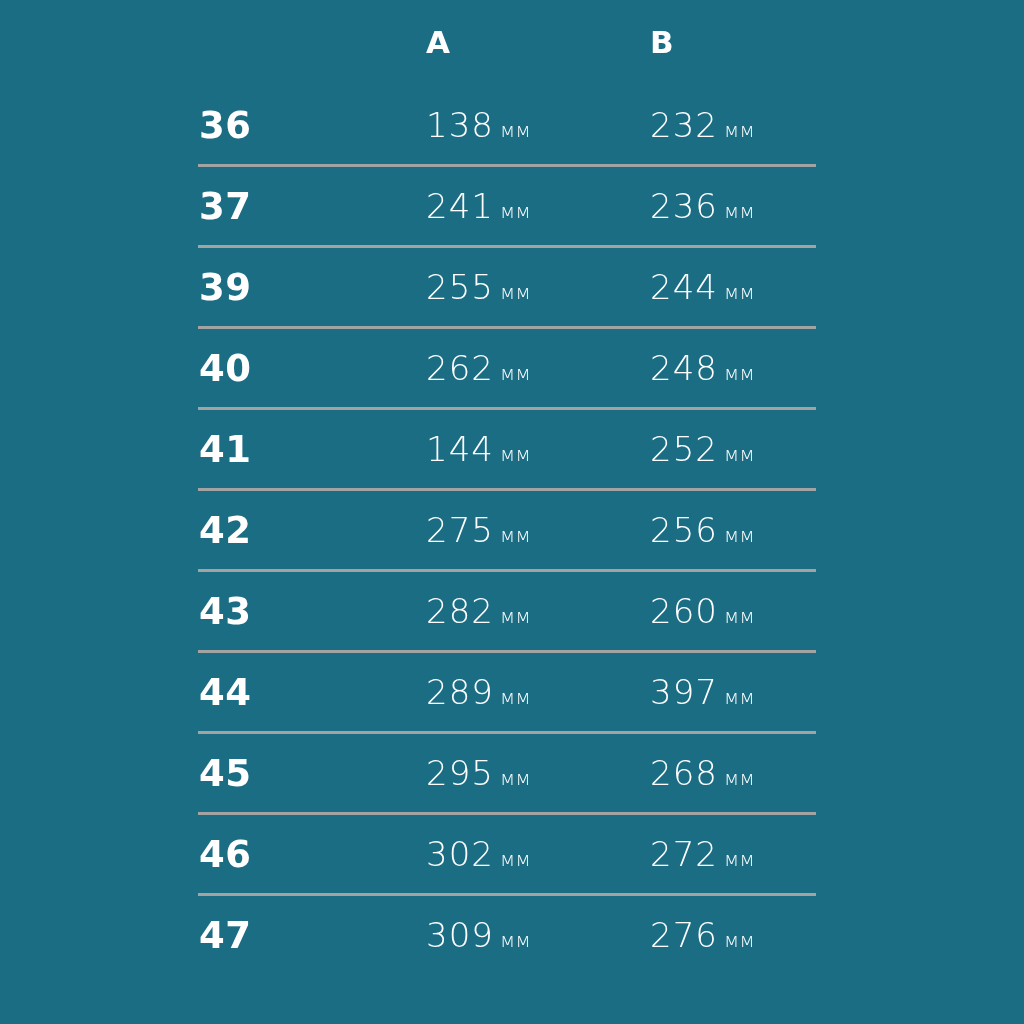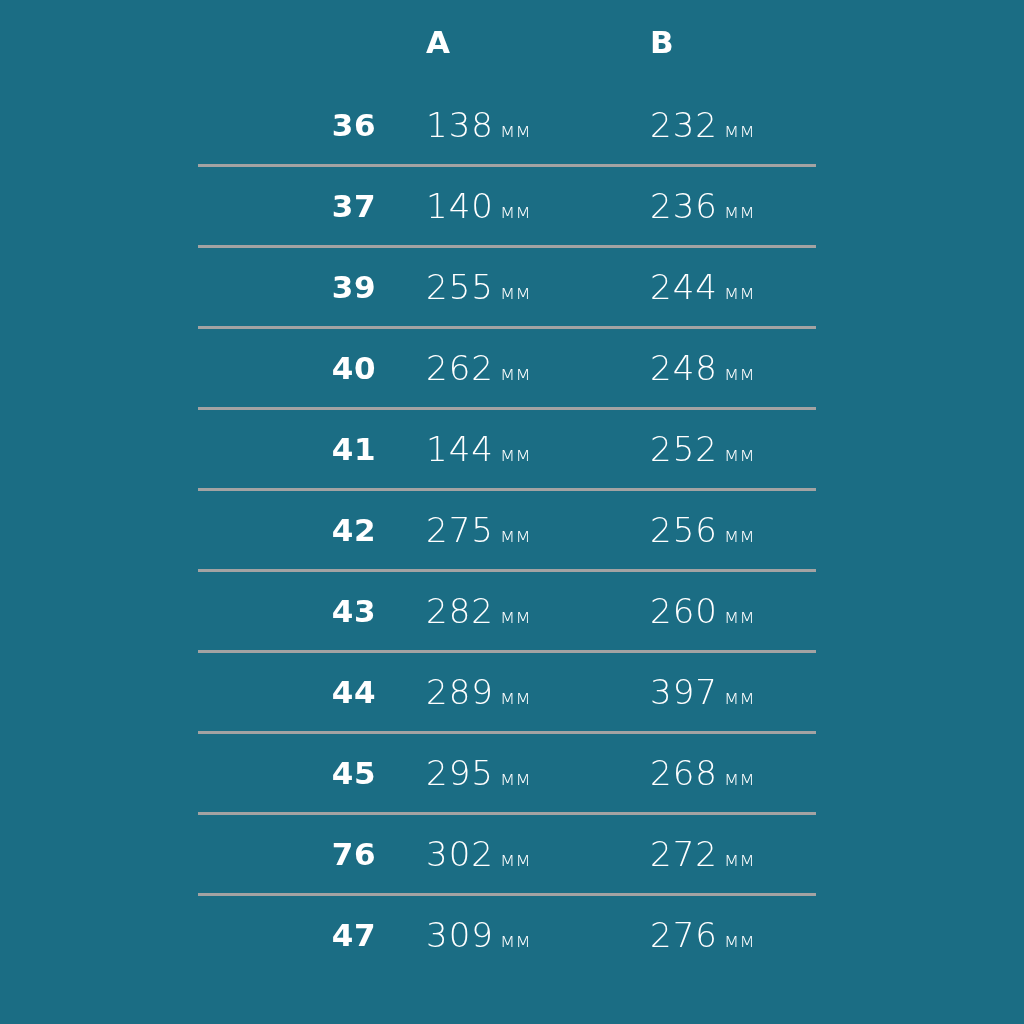--- a/index.html
+++ b/index.html
@@ -54,24 +54,24 @@
   .table tbody tr:first-child {
     border-top: none;
   }
   .table tbody td {
     height: 76px;
     color: #ffffff;
     vertical-align: middle;
     white-space: nowrap;
   }
   td.size-cell {
-    text-align: right;
+    text-align: left;
     padding-right: 34px;
     font-weight: bold;
-    font-size: 31px;
+    font-size: 37px;
     letter-spacing: 0.5px;
   }
   td.val-cell {
     font-weight: 300;
     font-size: 34px;
     letter-spacing: 1px;
     color: #f2f7f8;
   }
   td.val-a { padding-left: 16px; }
   td.val-b { padding-left: 8px; }
@@ -100,21 +100,21 @@
       </tr>
     </thead>
     <tbody>
       <tr>
         <td class="size-cell">36</td>
         <td class="val-cell val-a"><span>138</span><span class="unit">мм</span></td>
         <td class="val-cell val-b"><span>232</span><span class="unit">мм</span></td>
       </tr>
       <tr>
         <td class="size-cell">37</td>
-        <td class="val-cell val-a"><span>140</span><span class="unit">мм</span></td>
+        <td class="val-cell val-a"><span>241</span><span class="unit">мм</span></td>
         <td class="val-cell val-b"><span>236</span><span class="unit">мм</span></td>
       </tr>
       <tr>
         <td class="size-cell">39</td>
         <td class="val-cell val-a"><span>255</span><span class="unit">мм</span></td>
         <td class="val-cell val-b"><span>244</span><span class="unit">мм</span></td>
       </tr>
       <tr>
         <td class="size-cell">40</td>
         <td class="val-cell val-a"><span>262</span><span class="unit">мм</span></td>
@@ -139,21 +139,21 @@
         <td class="size-cell">44</td>
         <td class="val-cell val-a"><span>289</span><span class="unit">мм</span></td>
         <td class="val-cell val-b"><span>397</span><span class="unit">мм</span></td>
       </tr>
       <tr>
         <td class="size-cell">45</td>
         <td class="val-cell val-a"><span>295</span><span class="unit">мм</span></td>
         <td class="val-cell val-b"><span>268</span><span class="unit">мм</span></td>
       </tr>
       <tr>
-        <td class="size-cell">76</td>
+        <td class="size-cell">46</td>
         <td class="val-cell val-a"><span>302</span><span class="unit">мм</span></td>
         <td class="val-cell val-b"><span>272</span><span class="unit">мм</span></td>
       </tr>
       <tr>
         <td class="size-cell">47</td>
         <td class="val-cell val-a"><span>309</span><span class="unit">мм</span></td>
         <td class="val-cell val-b"><span>276</span><span class="unit">мм</span></td>
       </tr>
     </tbody>
   </table>

